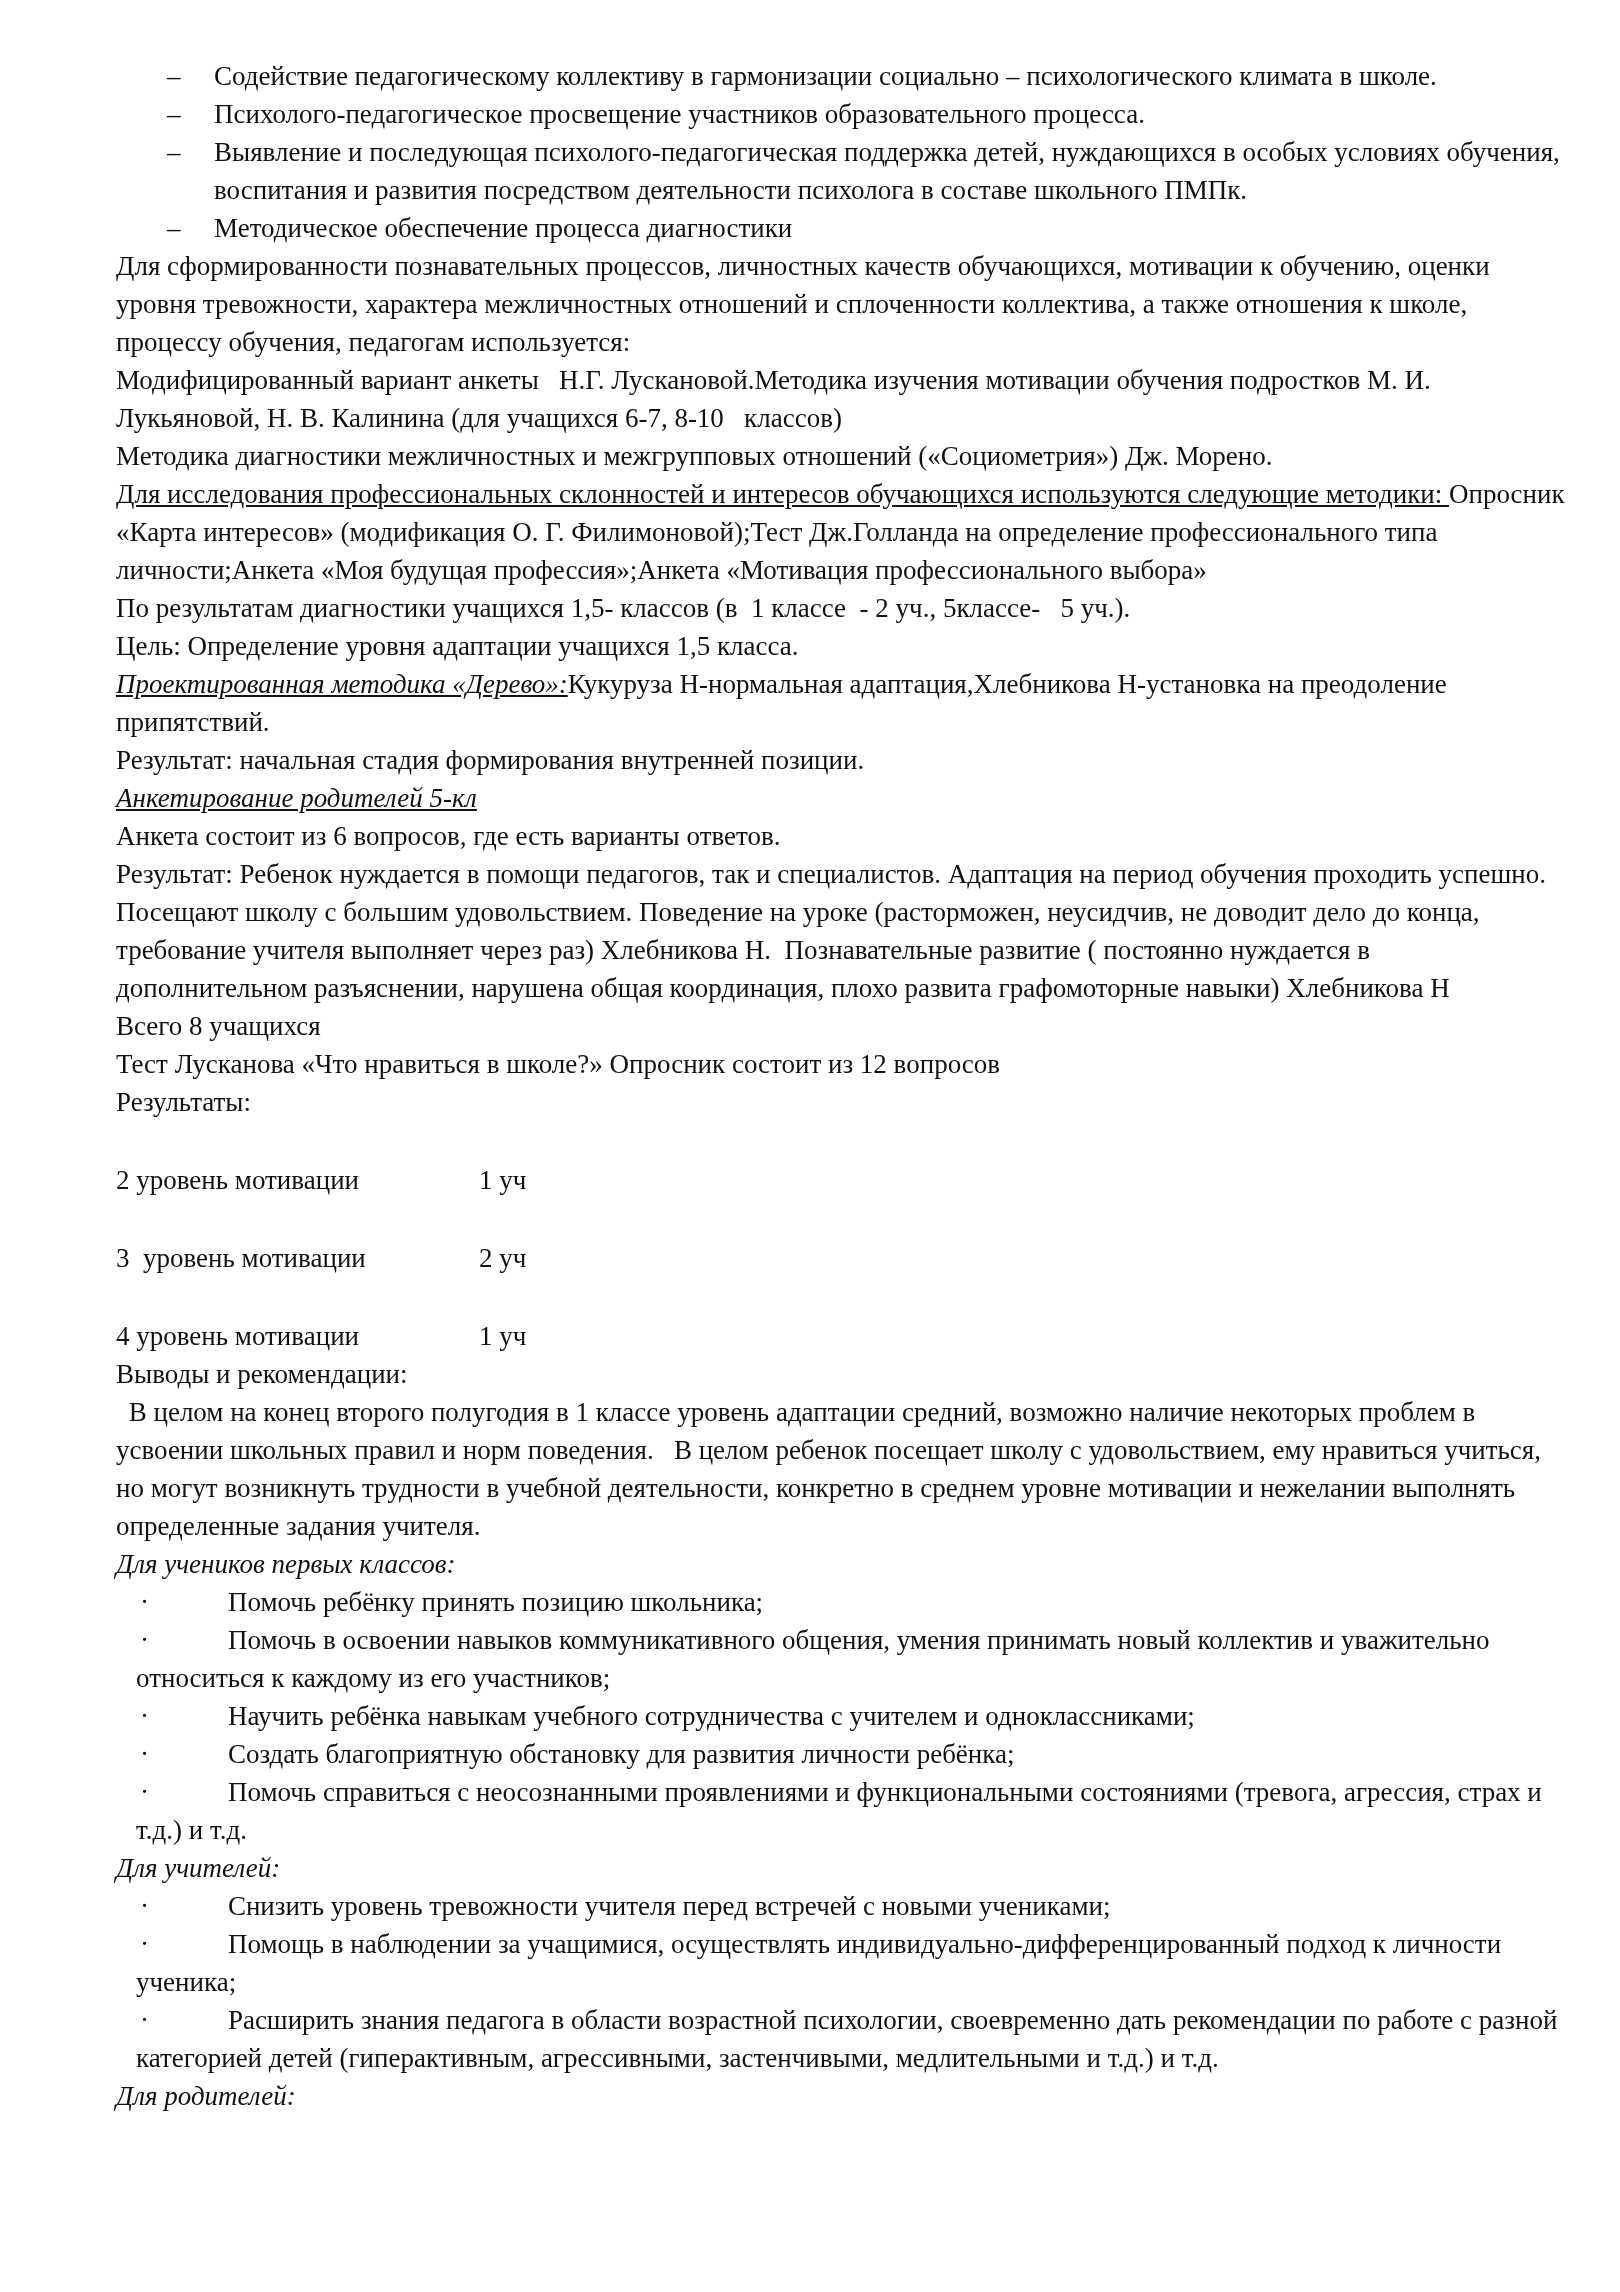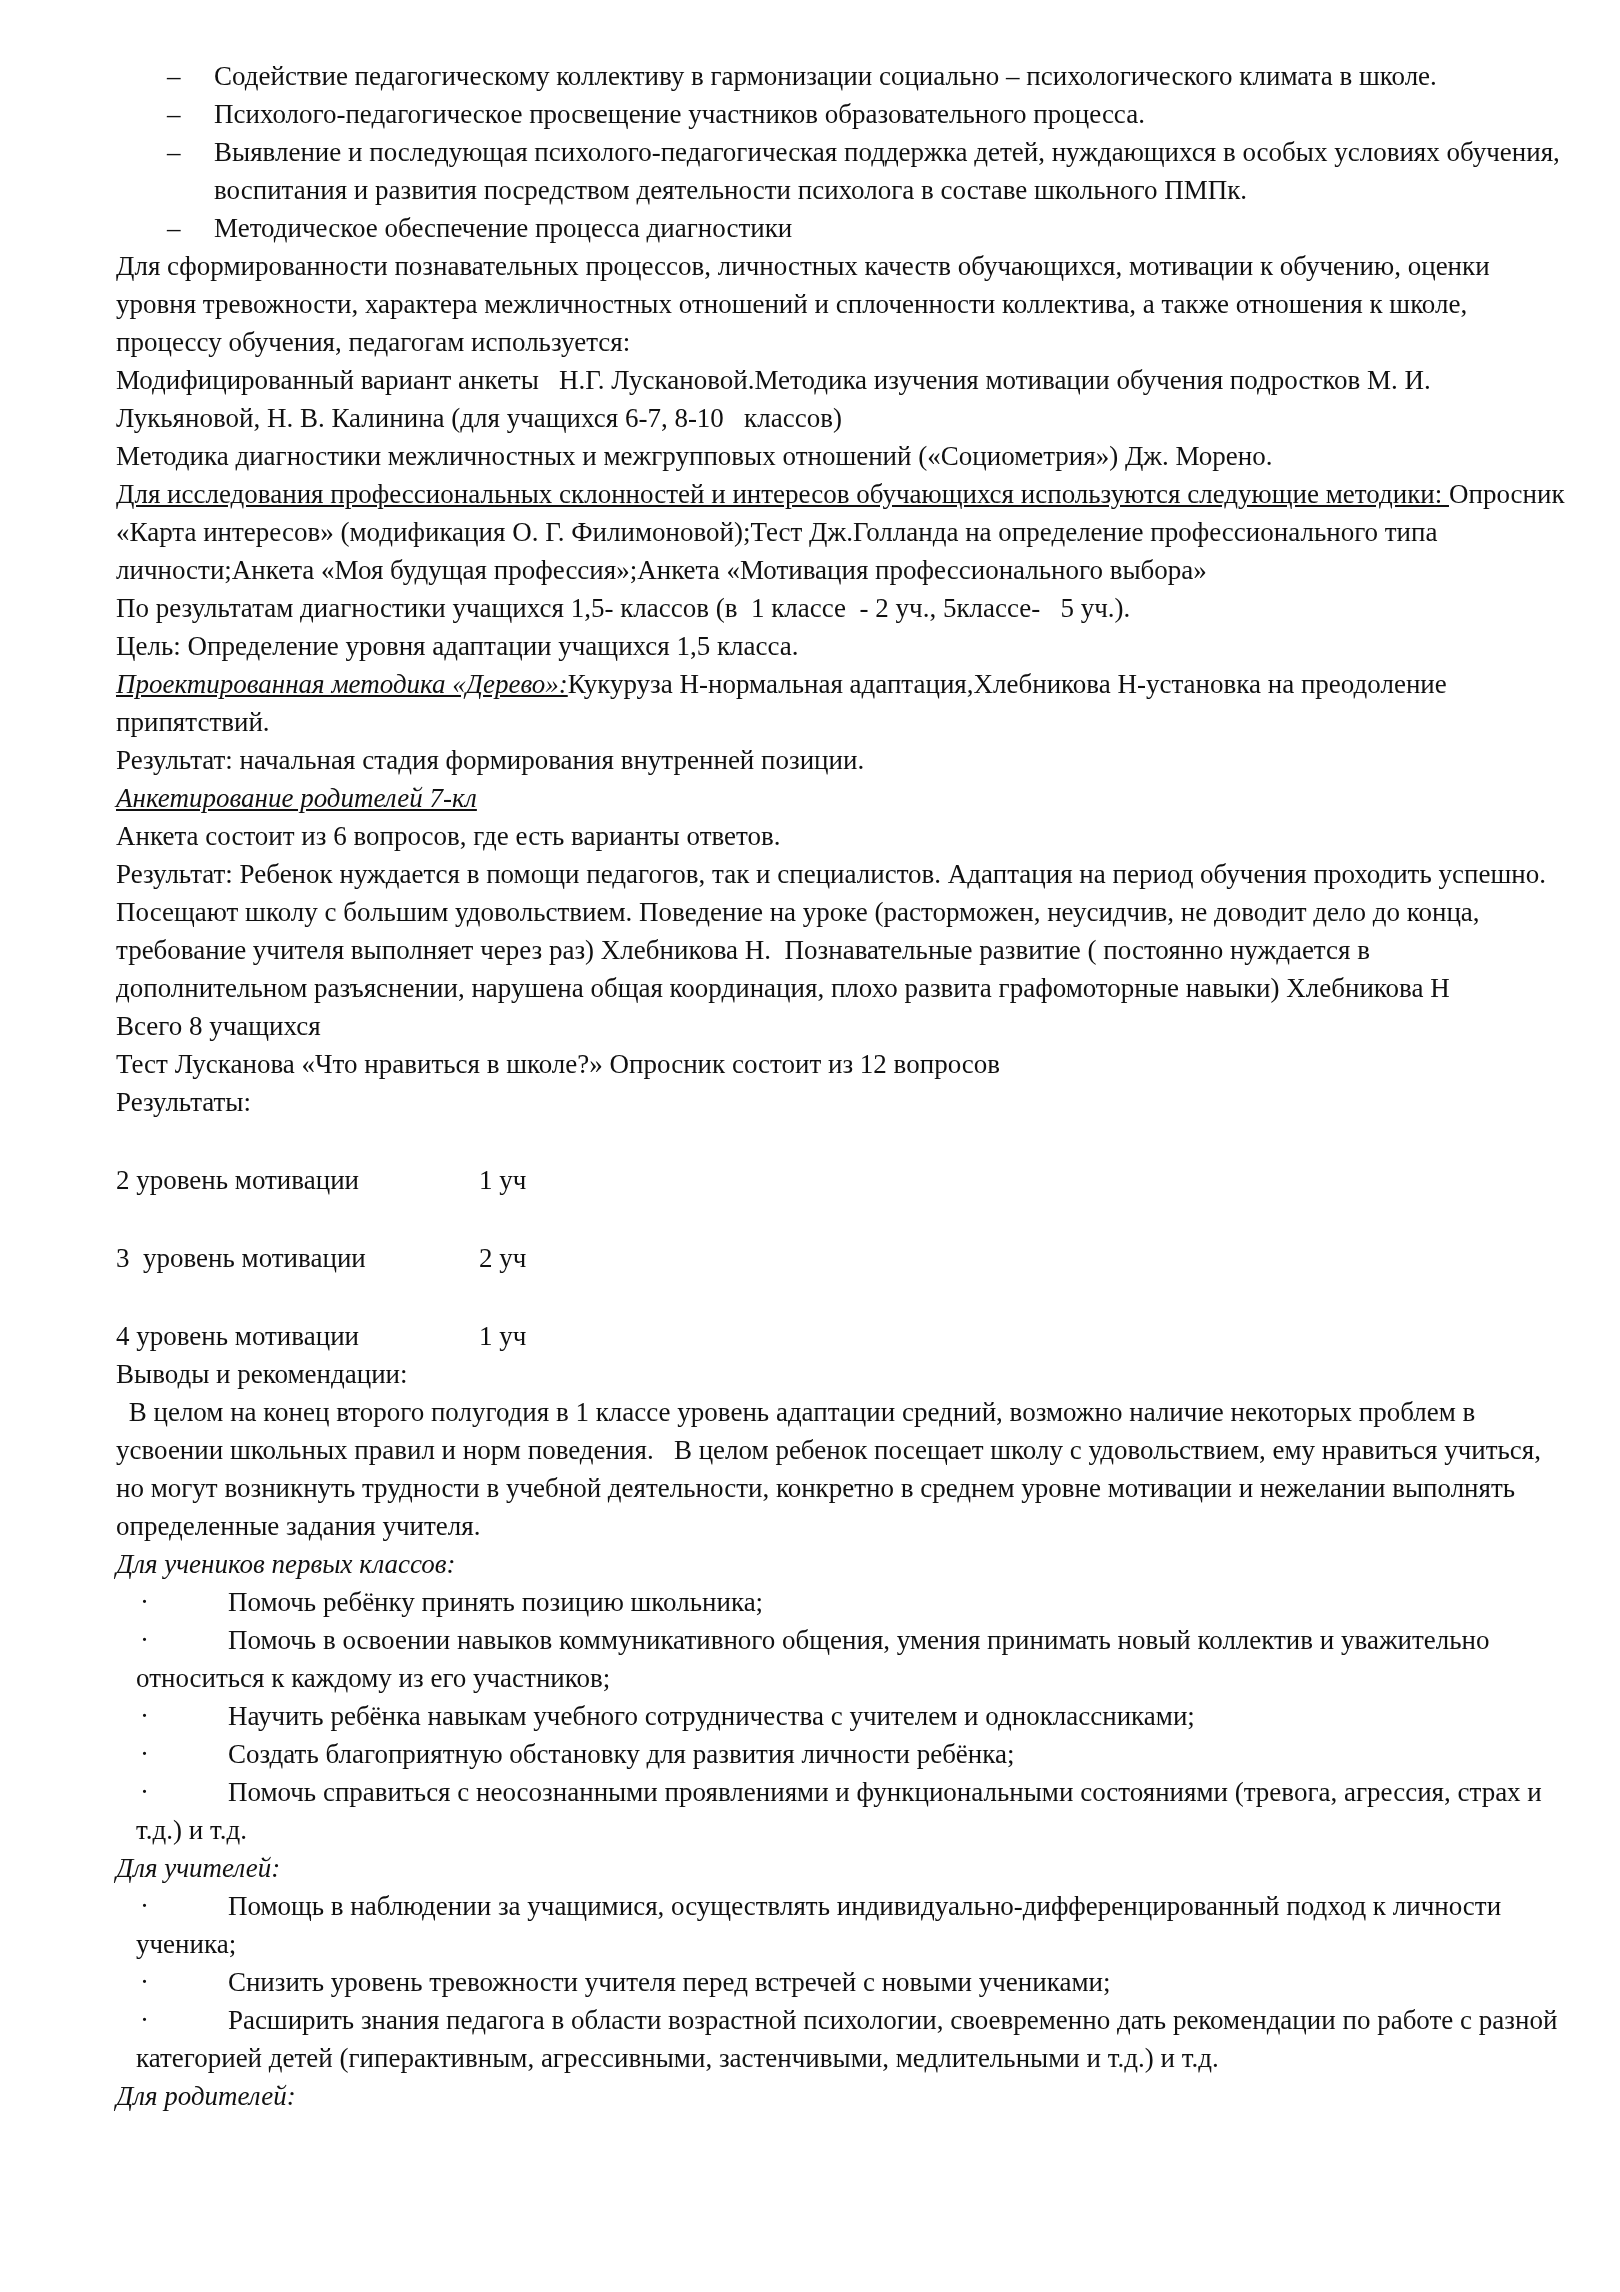--- a/index.html
+++ b/index.html
@@ -46,21 +46,21 @@
   <div class="line">Методика диагностики межличностных и межгрупповых отношений («Социометрия») Дж. Морено.</div>
 
   <div class="line"><span class="u">Для исследования профессиональных склонностей и интересов обучающихся используются следующие методики: </span><span>Опросник «Карта интересов» (модификация О. Г. Филимоновой);Тест Дж.Голланда на определение профессионального типа личности;Анкета «Моя будущая профессия»;Анкета «Мотивация профессионального выбора»</span></div>
 
   <div class="line">По результатам диагностики учащихся 1,5- классов (в  1 классе  - 2 уч., 5классе-   5 уч.).</div>
   <div class="line">Цель: Определение уровня адаптации учащихся 1,5 класса.</div>
   <div class="line"><span class="u i">Проектированная методика «Дерево»:</span><span>Кукуруза Н-нормальная адаптация,Хлебникова Н-установка на преодоление  припятствий.</span></div>
 
   <div class="line">Результат: начальная стадия формирования внутренней позиции.</div>
 
-  <div class="line u i">Анкетирование родителей 7-кл</div>
+  <div class="line u i">Анкетирование родителей 5-кл</div>
   <div class="line">Анкета состоит из 6 вопросов, где есть варианты ответов.</div>
   <div class="line">Результат: Ребенок нуждается в помощи педагогов, так и специалистов. Адаптация на период обучения проходить успешно. Посещают школу с большим удовольствием. Поведение на уроке (расторможен, неусидчив, не доводит дело до конца, требование учителя выполняет через раз) Хлебникова Н.  Познавательные развитие ( постоянно нуждается в дополнительном разъяснении, нарушена общая координация, плохо развита графомоторные навыки) Хлебникова Н</div>
   <div class="line">Всего 8 учащихся</div>
   <div class="line">Тест Лусканова «Что нравиться в школе?» Опросник состоит из 12 вопросов</div>
   <div class="line">Результаты:</div>
 
   <div class="level-row">
     <span class="lvl">2 уровень мотивации</span>
     <span>1 уч</span>
   </div>
@@ -77,19 +77,19 @@
   <div class="line"><span style="padding-left:12.7px"></span><span>В целом на конец второго полугодия в 1 классе уровень адаптации средний, возможно наличие некоторых проблем в усвоении школьных правил и норм поведения.   В целом ребенок посещает школу с удовольствием, ему нравиться учиться, но могут возникнуть трудности в учебной деятельности, конкретно в среднем уровне мотивации и нежелании выполнять определенные задания учителя.</span></div>
 
   <div class="line i">Для учеников первых классов:</div>
   <div class="dot-item"><span class="dot">·</span><span>Помочь ребёнку принять позицию школьника;</span></div>
   <div class="dot-item"><span class="dot">·</span><span>Помочь в освоении навыков коммуникативного общения, умения принимать новый коллектив и уважительно относиться к каждому из его участников;</span></div>
   <div class="dot-item"><span class="dot">·</span><span>Научить ребёнка навыкам учебного сотрудничества с учителем и одноклассниками;</span></div>
   <div class="dot-item"><span class="dot">·</span><span>Создать благоприятную обстановку для развития личности ребёнка;</span></div>
   <div class="dot-item"><span class="dot">·</span><span>Помочь справиться с неосознанными проявлениями и функциональными состояниями (тревога, агрессия, страх и т.д.) и т.д.</span></div>
 
   <div class="line i">Для учителей:</div>
+  <div class="dot-item"><span class="dot">·</span><span>Снизить уровень тревожности учителя перед встречей с новыми учениками;</span></div>
   <div class="dot-item"><span class="dot">·</span><span>Помощь в наблюдении за учащимися, осуществлять индивидуально-дифференцированный подход к личности ученика;</span></div>
-  <div class="dot-item"><span class="dot">·</span><span>Снизить уровень тревожности учителя перед встречей с новыми учениками;</span></div>
   <div class="dot-item"><span class="dot">·</span><span>Расширить знания педагога в области возрастной психологии, своевременно дать рекомендации по работе с разной категорией детей (гиперактивным, агрессивными, застенчивыми, медлительными и т.д.) и т.д.</span></div>
 
   <div class="line i">Для родителей:</div>
 </div>
 
 
 </body></html>

